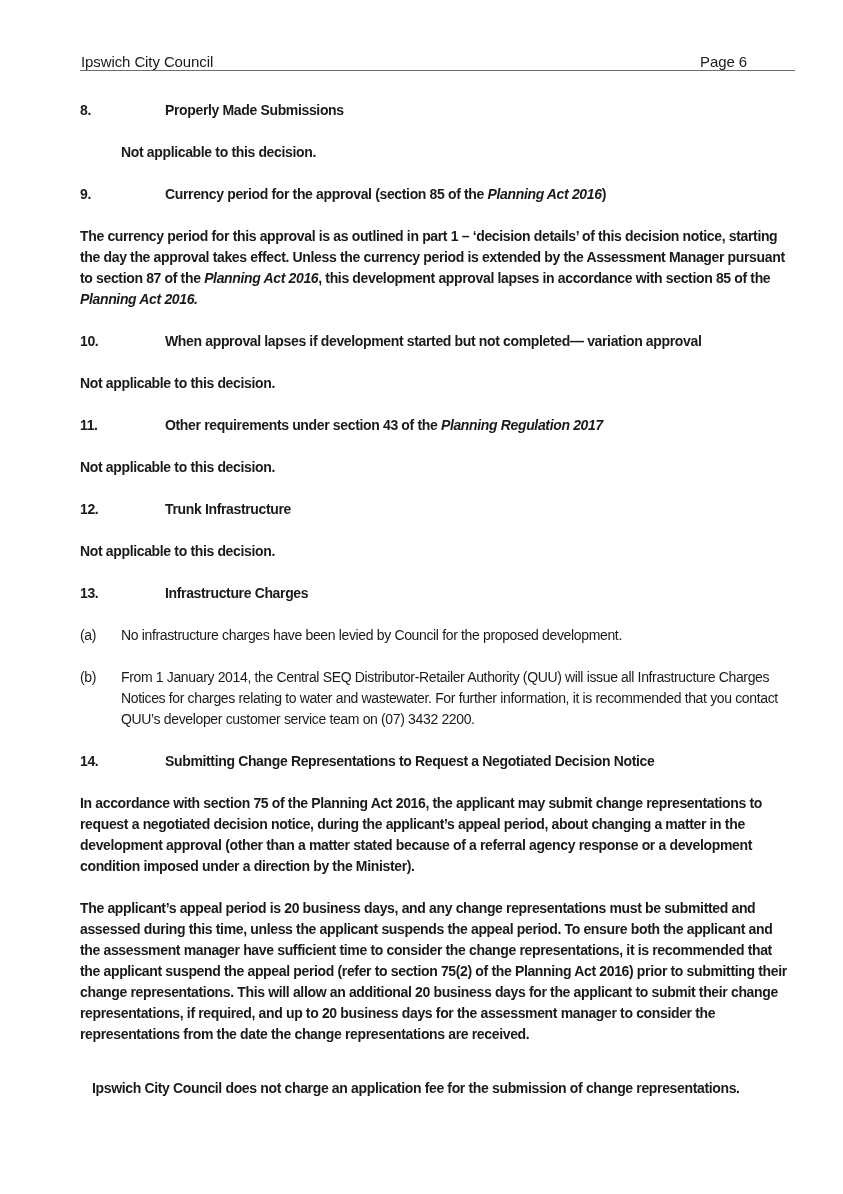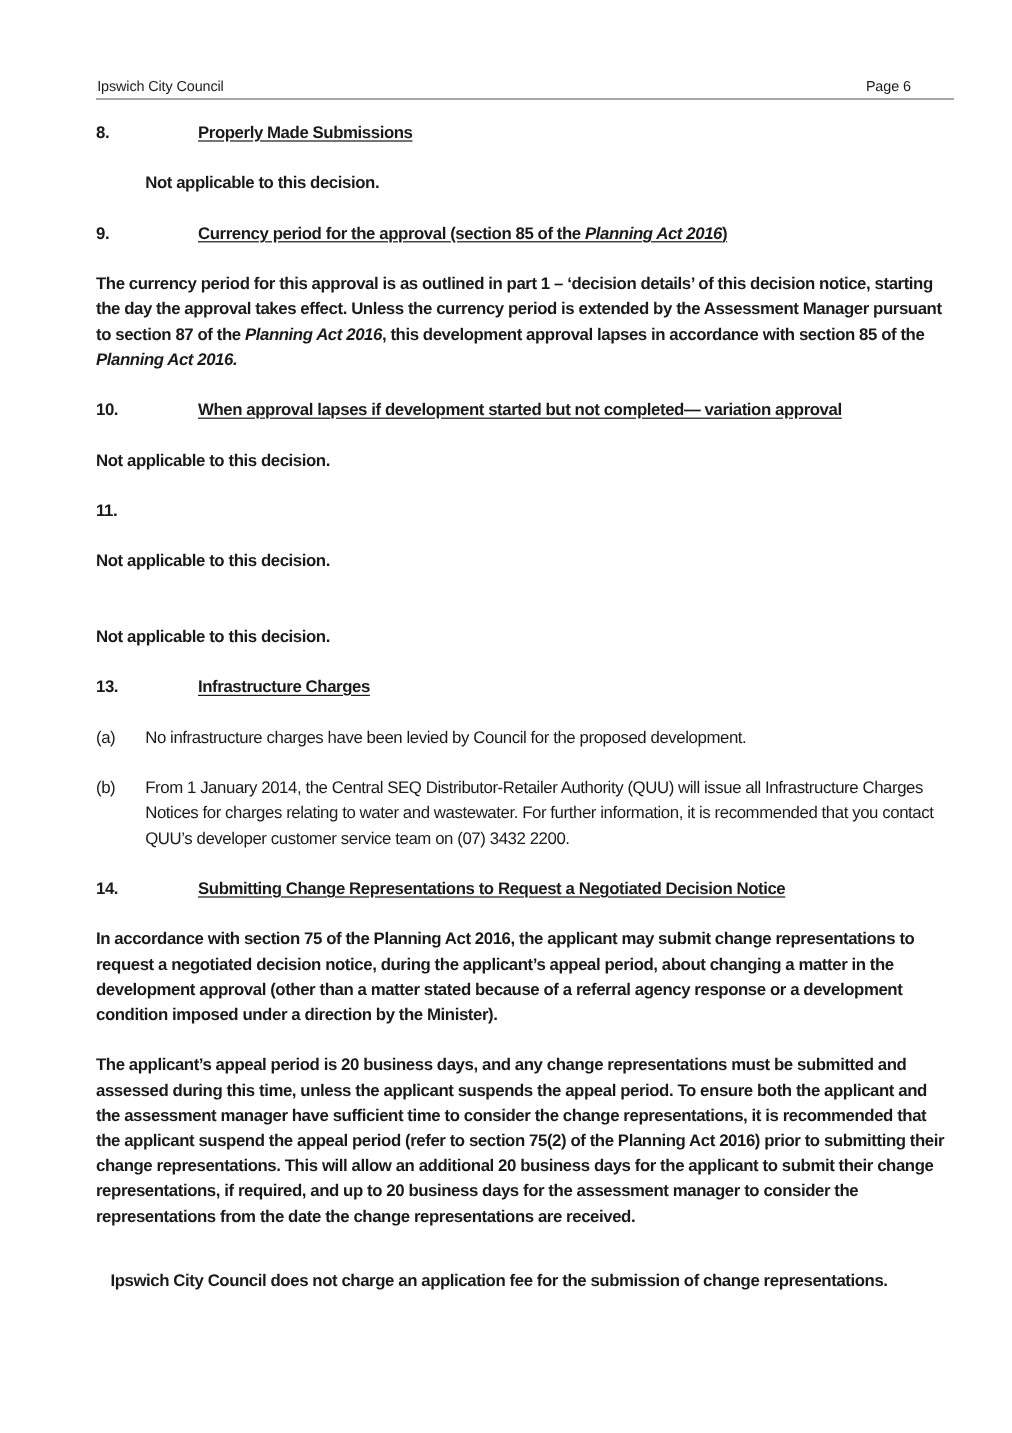--- a/index.html
+++ b/index.html
@@ -3,29 +3,29 @@
 <meta charset="utf-8">
 <style>
   html, body { margin: 0; padding: 0; background: #ffffff; }
   body {
     width: 843px; height: 1194px; position: relative; overflow: hidden;
     font-family: "Liberation Sans", sans-serif; color: #1a1a1a;
   }
   .page-header {
     position: absolute; left: 80px; top: 52px; width: 715px; height: 18px;
     border-bottom: 1.5px solid #6e6e6e;
-    font-size: 12px; letter-spacing: -0.1px; margin-top: 12px;
+    font-size: 15px; letter-spacing: -0.1px;
   }
   .page-header .left { position: absolute; left: 1px; top: 1px; }
-  .page-header .right { position: absolute; right: 36px; top: 1px; text-align: right; }
+  .page-header .right { position: absolute; right: 48px; top: 1px; text-align: right; }
 
   .content { position: absolute; left: 80px; top: 100px; width: 715px; font-size: 14px; line-height: 21px; letter-spacing: -0.35px; }
   .heading { display: flex; font-weight: bold; margin: 0; }
   .num { width: 41px; flex-shrink: 0; }
-  .htext { text-decoration: underline; text-underline-offset: 2px; padding-left: 44px; }
+  .htext { text-underline-offset: 2px; padding-left: 44px; }
   .body { margin-left: 41px; font-weight: bold; }
   .item { display: flex; }
   .item .lbl { width: 41px; flex-shrink: 0; }
   i { font-style: italic; }
   .gap-s { height: 21px; }
 </style>
 </head>
 <body>
 
 <div class="page-header">
@@ -54,25 +54,30 @@
   <div class="heading">
     <span class="num">10.</span>
     <span class="htext">When approval lapses if development started but not completed— variation approval</span>
   </div>
   <div class="gap-s"></div>
   <p class="body" style="margin:0">Not applicable to this decision.</p>
   <div class="gap-s"></div>
 
   <div class="heading">
     <span class="num">11.</span>
+    <span class="htext"><span>Other requirements under section 43 of the </span><i>Planning Regulation 2017</i></span>
   </div>
   <div class="gap-s"></div>
   <p class="body" style="margin:0">Not applicable to this decision.</p>
   <div class="gap-s"></div>
 
+  <div class="heading">
+    <span class="num">12.</span>
+    <span class="htext">Trunk Infrastructure</span>
+  </div>
   <div class="gap-s"></div>
   <p class="body" style="margin:0">Not applicable to this decision.</p>
   <div class="gap-s"></div>
 
   <div class="heading">
     <span class="num">13.</span>
     <span class="htext">Infrastructure Charges</span>
   </div>
   <div class="gap-s"></div>
   <div class="item">

